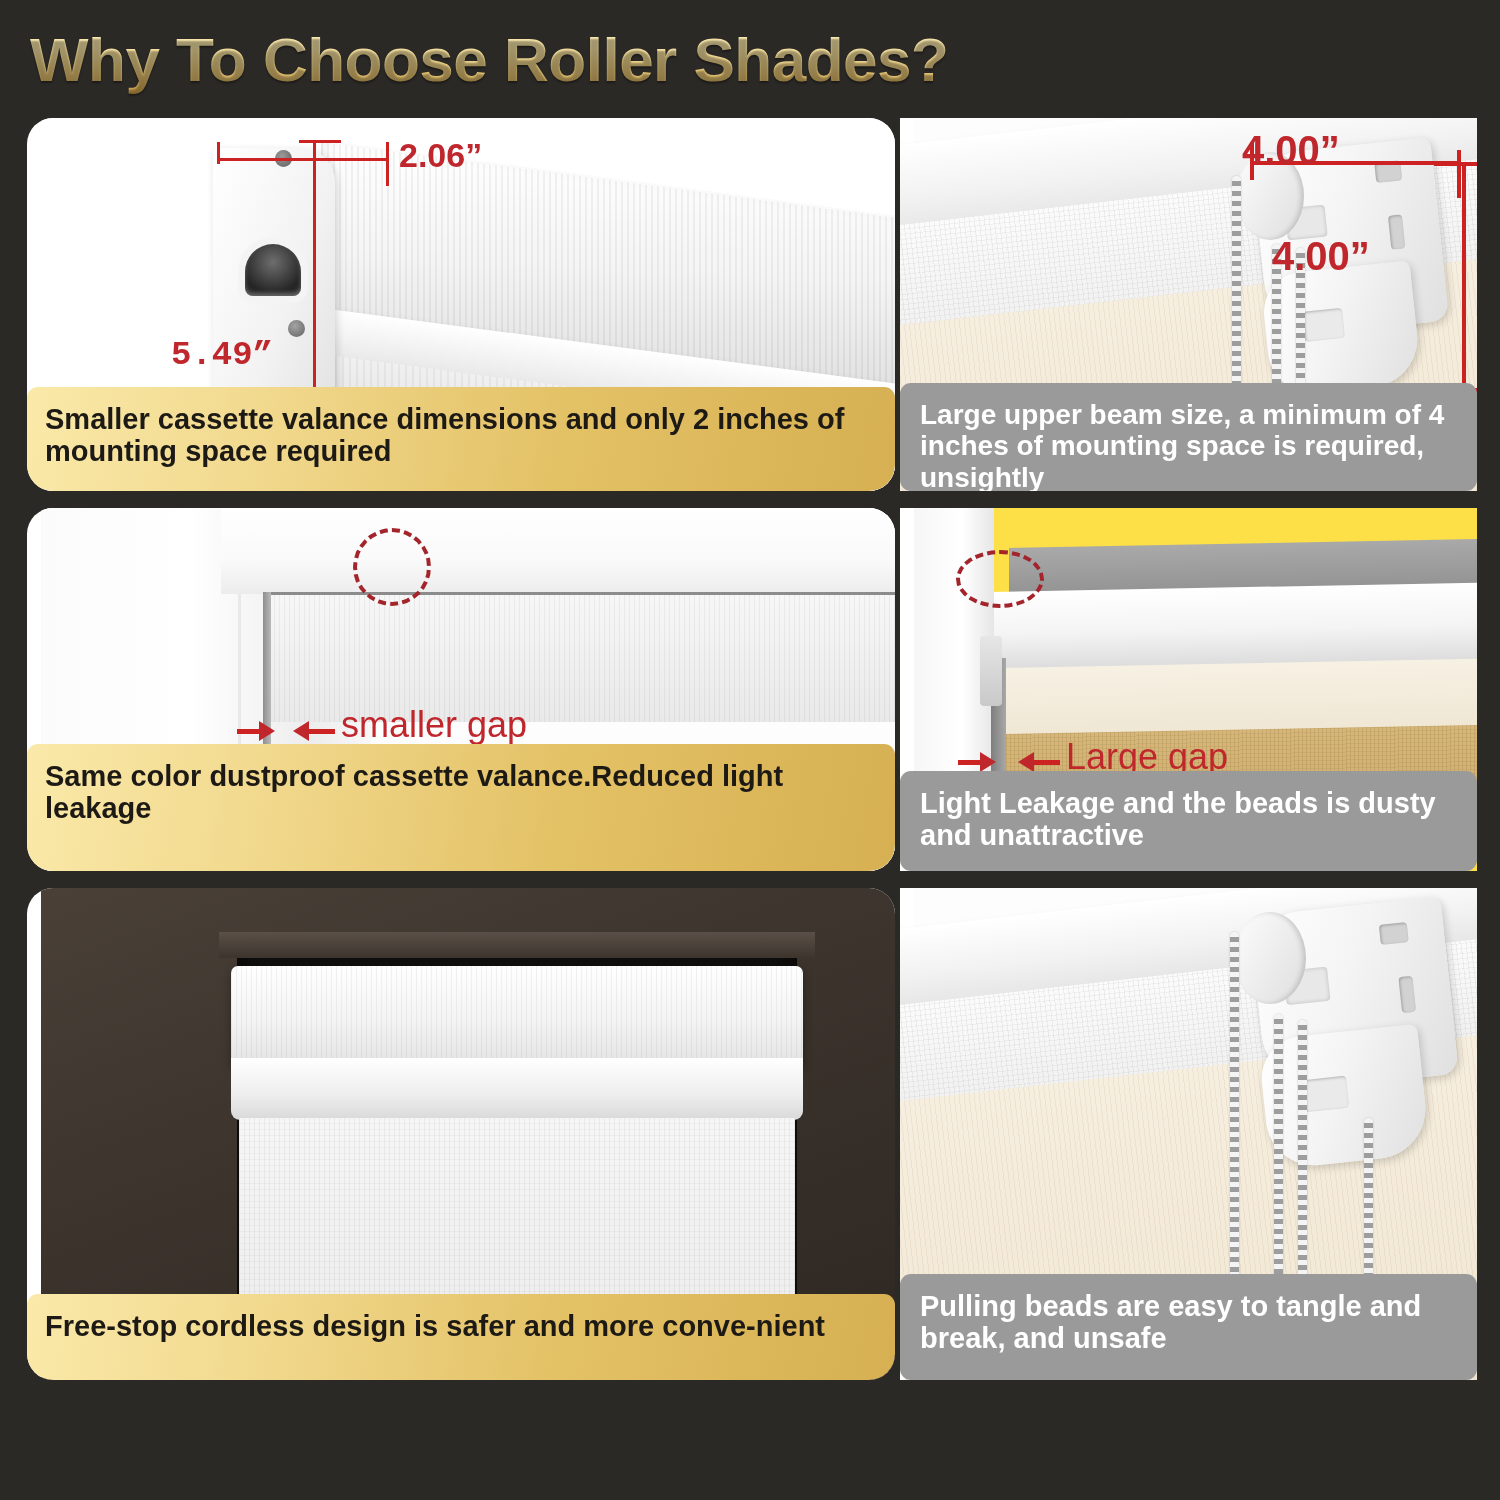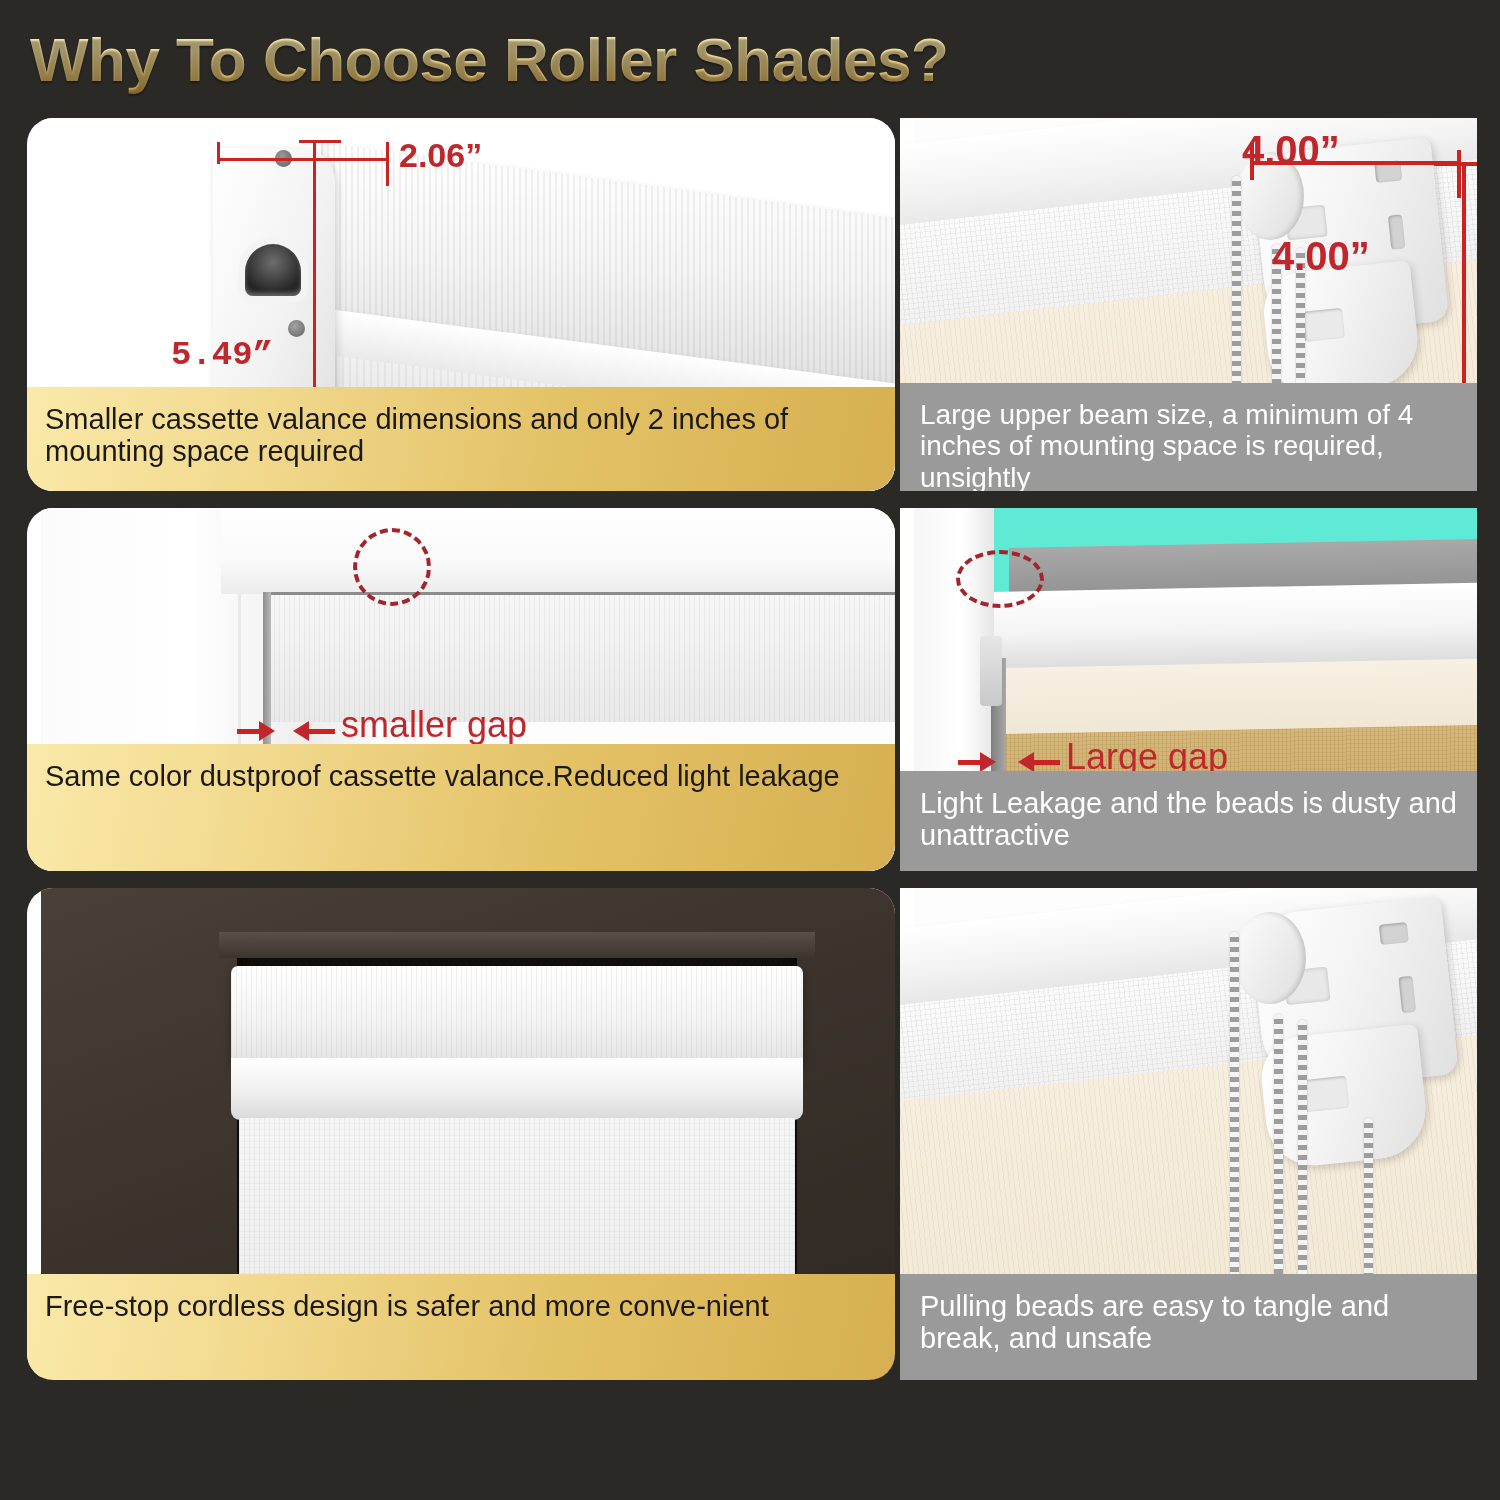--- a/index.html
+++ b/index.html
@@ -31,34 +31,34 @@
   .row1 { top:118px; height:373px; }
   .row2 { top:508px; height:363px; }
   .row3 { top:888px; height:492px; }
 
   .photo { position:absolute; left:0; top:0; right:0; bottom:0;margin-left:14px; }
 
   
   .cap {
     position:absolute; left:0; right:0; bottom:0;
     padding:16px 18px 14px 18px;
-    font-size:29px; font-weight:normal; line-height:1.12;
+    font-size:29px; font-weight:bold; line-height:1.12;border-radius:11px;
   }
   .cap.gold {
     color:#1d1a16;
     background:linear-gradient(100deg,#fae9a9 0%,#f3dc93 22%,#e3c165 62%,#d6b052 100%);
     border-bottom-left-radius:26px; border-bottom-right-radius:26px;
   }
   .cap.gray { color:#ffffff; background:#9a9a9a;padding-left:20px; }
 
   .cap.r1l { height:104px; }
   .cap.r1r { height:108px; font-size:28px; }
   .cap.r2l { height:127px; }
   .cap.r2r { height:100px; }
-  .cap.r3l { height:106px; }
+  .cap.r3l { height:86px; }
   .cap.r3r { height:106px; }
 
   
   .p1l-bg { position:absolute; inset:0; background:#ffffff; }
   .valance-body {
     position:absolute; left:280px; top:22px; width:700px; height:230px;
     background:
       repeating-linear-gradient(90deg, rgba(0,0,0,.05) 0 2px, rgba(255,255,255,0) 2px 6px),
       linear-gradient(175deg,#ffffff 0%,#f4f4f4 40%,#e2e2e2 75%,#d2d2d2 100%);
     transform:skewY(7.5deg); transform-origin:left top;
@@ -194,21 +194,21 @@
   }
   .gap-strip {
     position:absolute; left:222px; top:84px; width:8px; bottom:0;
     background:linear-gradient(90deg,#8e8e8e,#b9b9b9);
   }
   .dashcircle {
     position:absolute; border:4px dashed #a3242b; border-radius:50%;
   }
 
   
-  .r2r-wall { position:absolute; inset:0; background:#5eead4; }
+  .r2r-wall { position:absolute; inset:0; background:#fde047; }
   .r2r-grayband {
     position:absolute; left:95px; top:40px; right:0; height:56px;
     background:linear-gradient(180deg,#a9a9a9,#8f8f8f);
     transform:skewY(-1.1deg); transform-origin:left top;
   }
   .r2r-whitebeam {
     position:absolute; left:78px; top:84px; right:0; height:84px;
     background:linear-gradient(180deg,#ffffff 0%,#f4f4f4 50%,#d8d8d8 100%);
     transform:skewY(-1.1deg); transform-origin:left top;
     border-radius:0 0 10px 10px;

